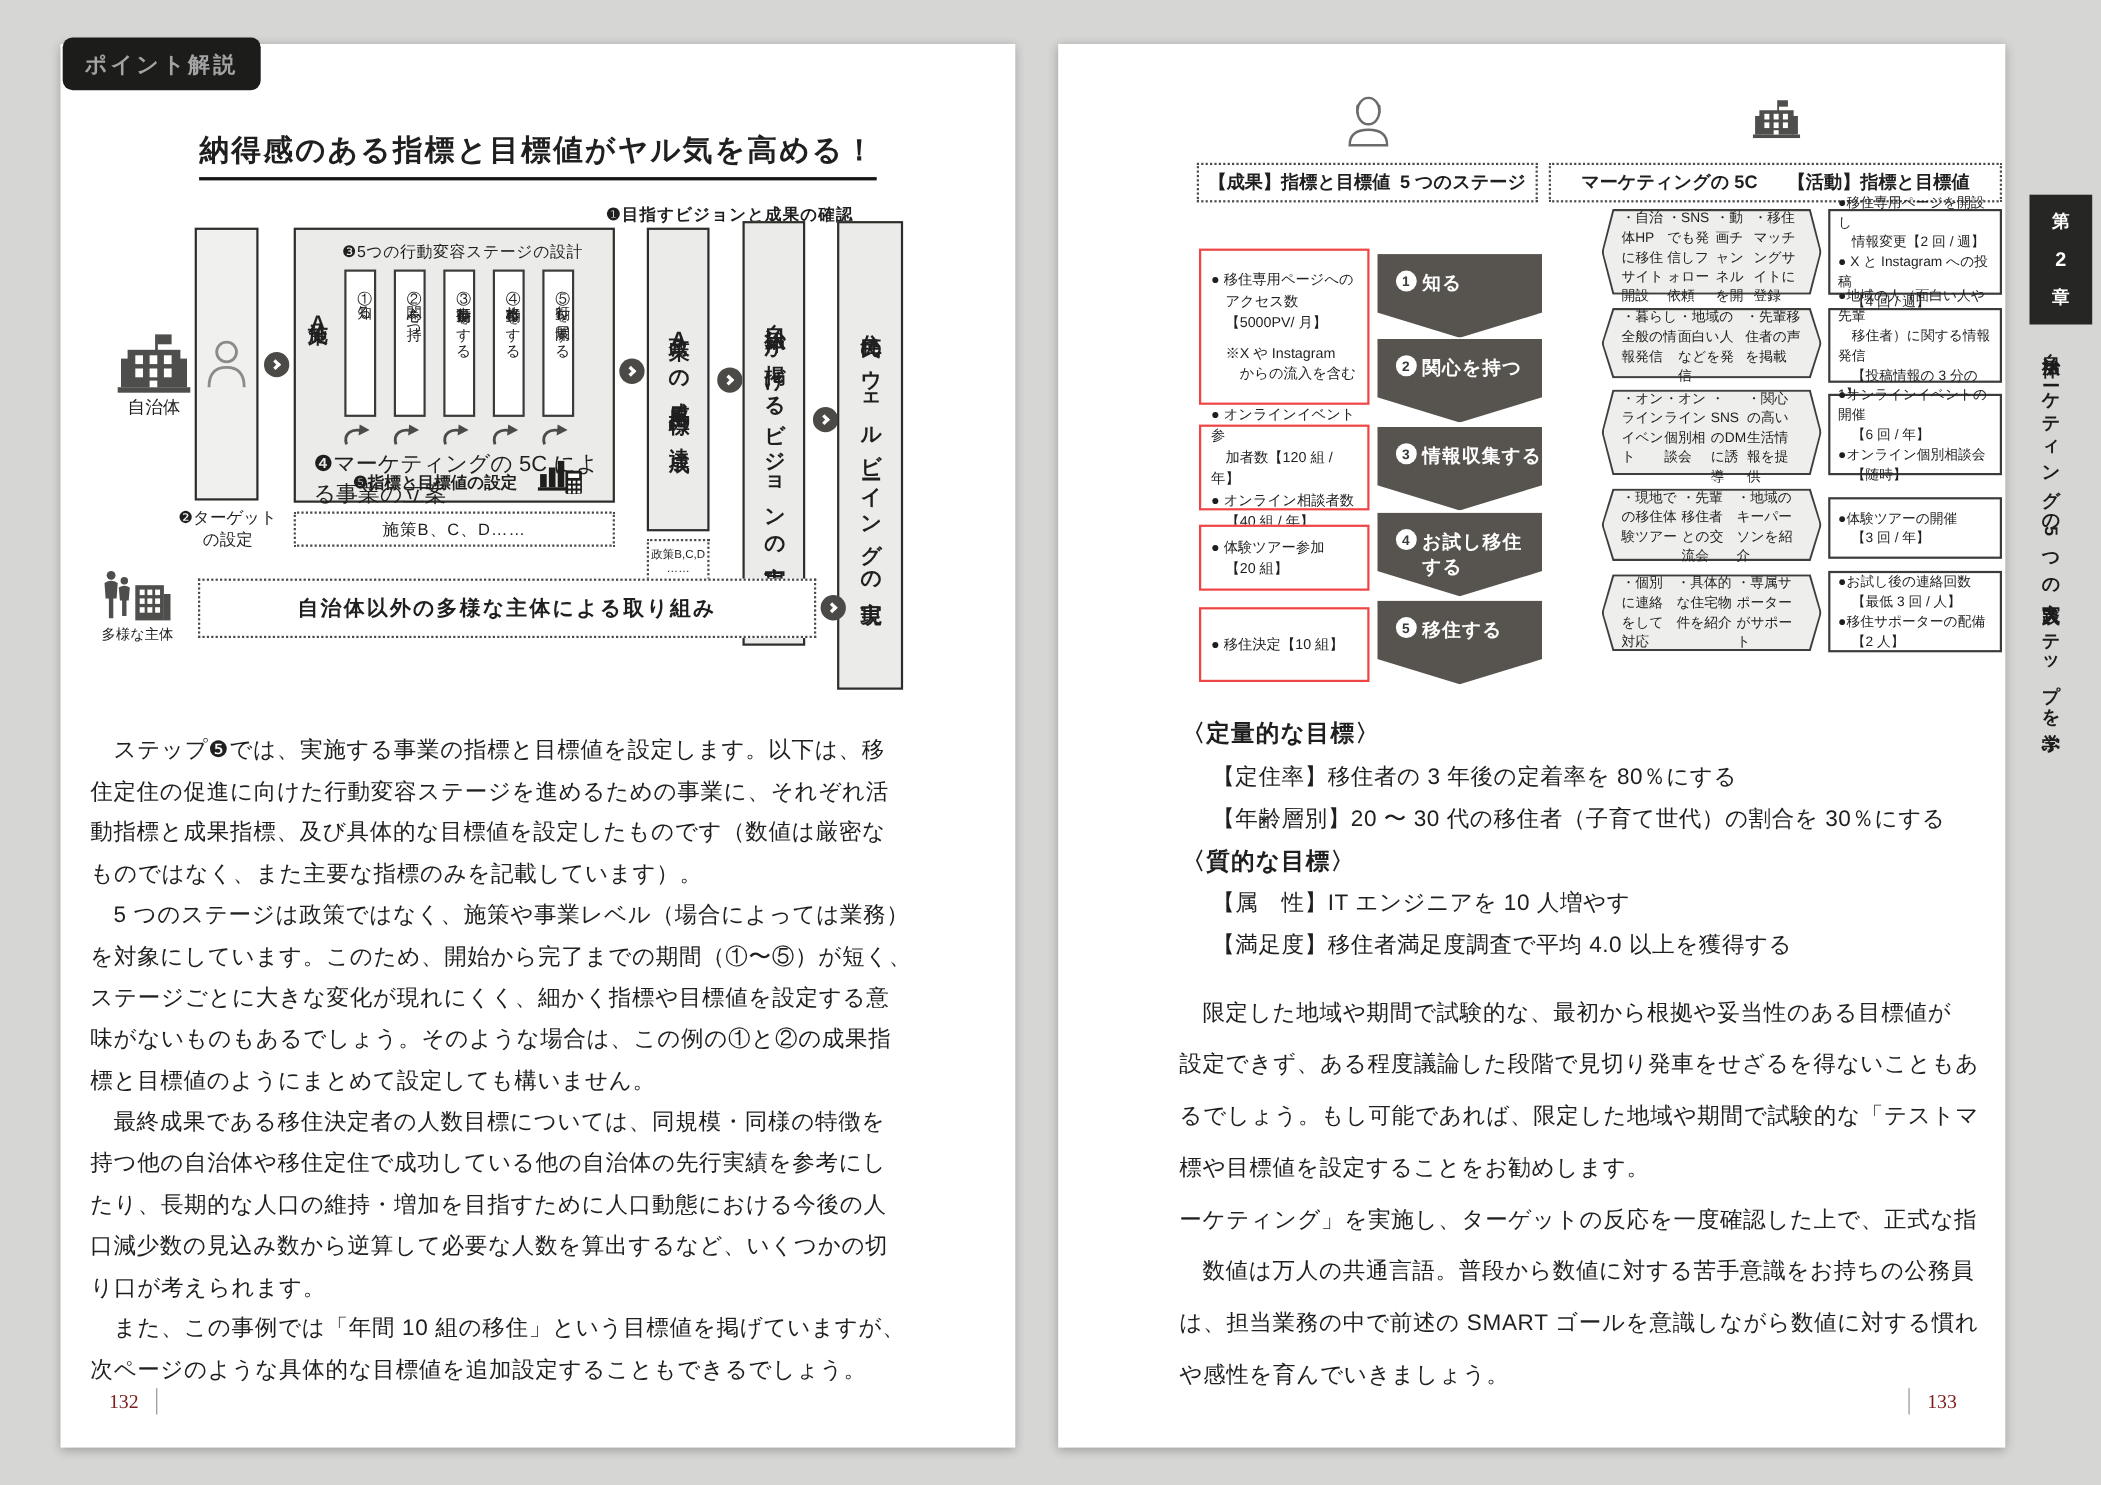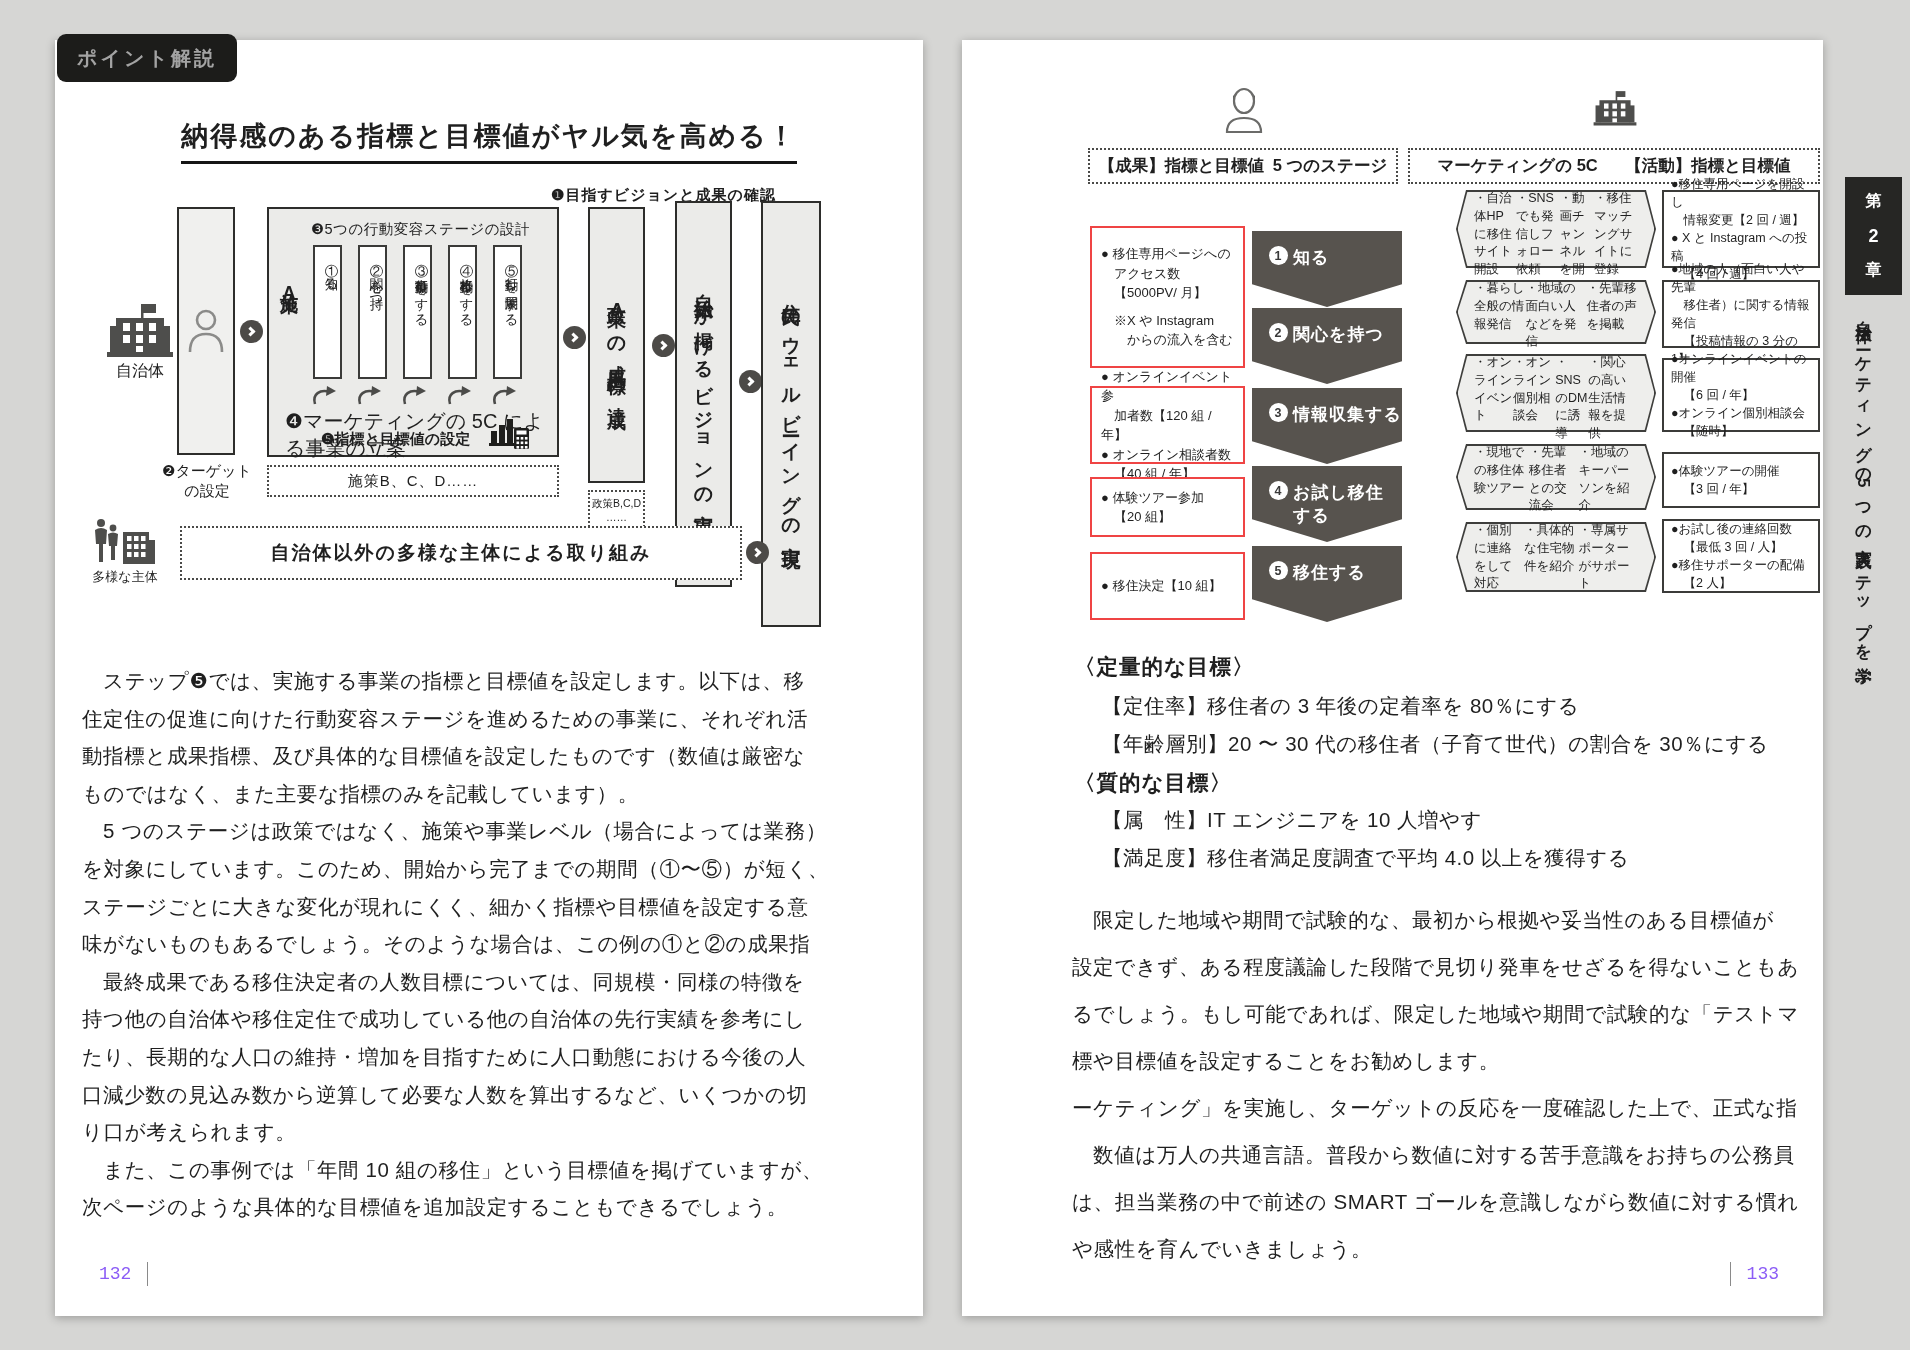--- a/index.html
+++ b/index.html
@@ -57,22 +57,22 @@
   .abox { position:absolute; left:700px; width:158px; background:#fff; border:2px solid #3b3b39;
           font-size:12.5px; line-height:1.45; padding:4px 4px 4px 7px; display:flex; flex-direction:column; justify-content:center; }
 
   
   .goalhead { position:absolute; font-size:21.5px; font-weight:bold; letter-spacing:1px; }
   .goalline { position:absolute; font-size:20.5px; letter-spacing:0.5px; }
   .para { position:absolute; font-size:20.5px; letter-spacing:0.6px; }
   .para > div { height:37.6px; }
   .para-r > div { height:47px; }
 
-  .pageno { position:absolute; top:1222px; font-family:Liberation Mono, monospace; font-size:18px;
-            display:flex; align-items:center; color:#8b5cf6; }
+  .pageno { position:absolute; top:1222px; font-family:Liberation Serif, serif; font-size:18px;
+            display:flex; align-items:center; color:#7f1d1d; }
   .pbar { display:inline-block; width:0; height:24px; border-left:1.5px solid #8a8a8a; }
 
   
   .chapter-box { position:absolute; left:1845px; top:177px; width:57px; height:118px; background:#262624;
                  color:#fff; display:flex; flex-direction:column; align-items:center; justify-content:space-evenly;
                  font-weight:bold; }
   .chapter-box .kan { font-size:16px; }
   .chapter-box .num { font-size:18px; }
   .side-title { position:absolute; left:1853px; top:308px; height:560px; writing-mode:vertical-rl;
                 text-orientation:mixed; font-size:16.5px; letter-spacing:3.5px; color:#1c1c1c; font-weight:bold; }
@@ -270,20 +270,21 @@
 
   <div class="para" style="left:27px;top:592px;width:790px;margin-top:35px;">
     <div>　ステップ❺では、実施する事業の指標と目標値を設定します。以下は、移</div>
     <div>住定住の促進に向けた行動変容ステージを進めるための事業に、それぞれ活</div>
     <div>動指標と成果指標、及び具体的な目標値を設定したものです（数値は厳密な</div>
     <div>ものではなく、また主要な指標のみを記載しています）。</div>
     <div>　5 つのステージは政策ではなく、施策や事業レベル（場合によっては業務）</div>
     <div>を対象にしています。このため、開始から完了までの期間（①〜⑤）が短く、</div>
     <div>ステージごとに大きな変化が現れにくく、細かく指標や目標値を設定する意</div>
     <div>味がないものもあるでしょう。そのような場合は、この例の①と②の成果指</div>
+    <div>標と目標値のようにまとめて設定しても構いません。</div>
     <div>　最終成果である移住決定者の人数目標については、同規模・同様の特徴を</div>
     <div>持つ他の自治体や移住定住で成功している他の自治体の先行実績を参考にし</div>
     <div>たり、長期的な人口の維持・増加を目指すために人口動態における今後の人</div>
     <div>口減少数の見込み数から逆算して必要な人数を算出するなど、いくつかの切</div>
     <div>り口が考えられます。</div>
     <div>　また、この事例では「年間 10 組の移住」という目標値を掲げていますが、</div>
     <div>次ページのような具体的な目標値を追加設定することもできるでしょう。</div>
   </div>
 
   <div class="pageno" style="left:44px;">

